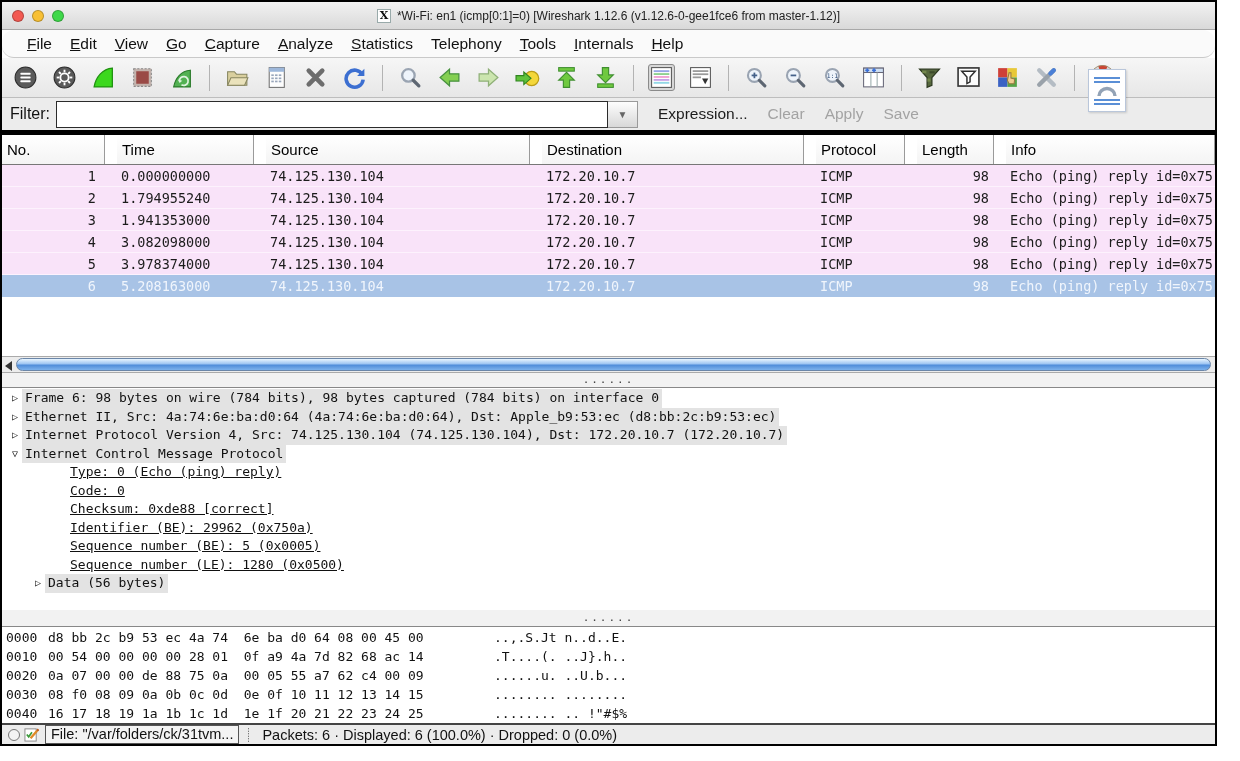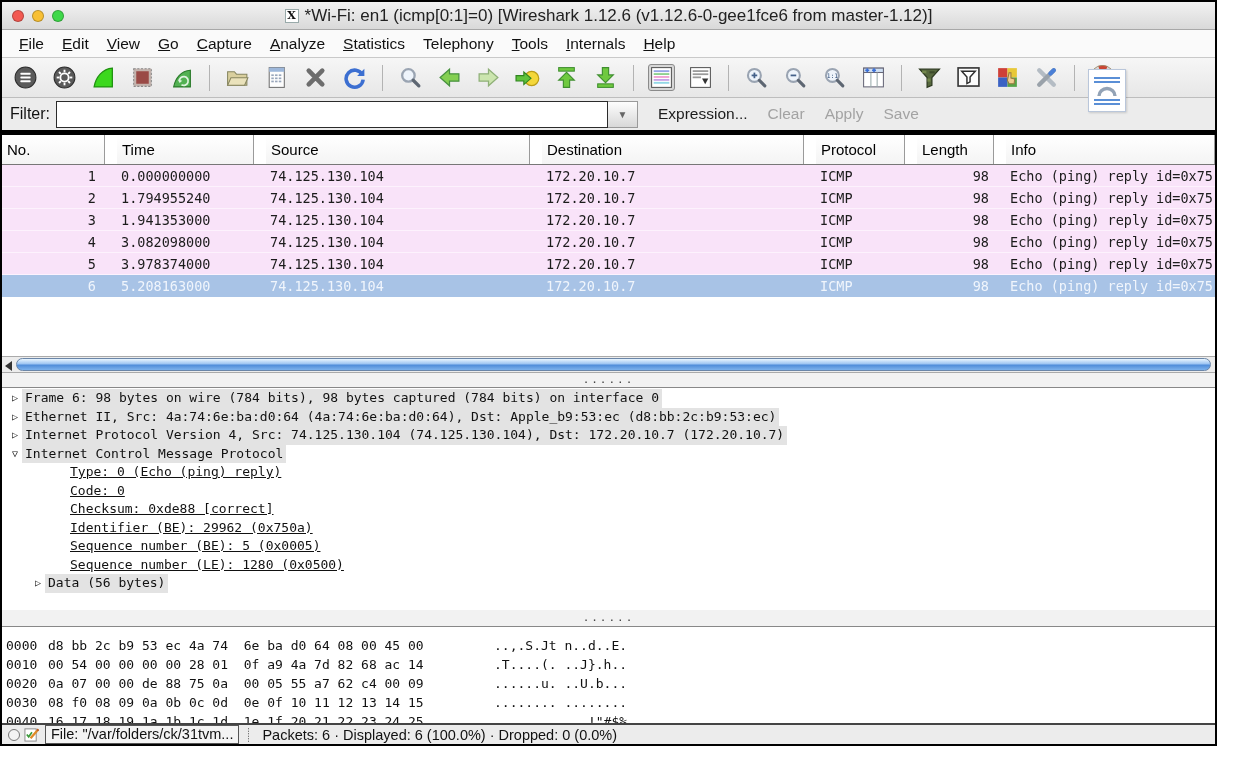--- a/index.html
+++ b/index.html
@@ -11,25 +11,25 @@
   
   .titlebar { height:28px; flex:0 0 28px; background:linear-gradient(#f2f2f2,#d9d9d9);
     border-bottom:1px solid #a8a8a8; display:flex; align-items:center; position:relative; }
   .lights { display:flex; gap:8px; margin-left:10px; }
   .light { width:12px; height:12px; border-radius:50%; border:1px solid rgba(0,0,0,.25); }
   .title-center { position:absolute; left:0; right:0; display:flex; justify-content:center;
     align-items:center; gap:6px; pointer-events:none; }
   .xlogo { width:14px; height:14px; background:#fff; border:1px solid #9aa;
     font:bold 11px "DejaVu Serif", serif; color:#111; display:flex; align-items:center;
     justify-content:center; line-height:1; }
-  .title-text { font-size:17px; color:#222; white-space:nowrap; }
+  .title-text { font-size:12px; color:#222; white-space:nowrap; }
 
   
   .menubar { height:28px; flex:0 0 28px; background:#fafafa; border-bottom:1px solid #c9c9c9;
-    display:flex; align-items:center; padding-left:8px; }
+    display:flex; align-items:center; padding-left:16px;border-radius:12px; }
   .menu-item { font-size:15.5px; color:#111; padding:2px 9px; cursor:default; white-space:nowrap; }
   .menu-item .mn { text-decoration:underline; }
 
   
   .toolbar { height:40px; flex:0 0 40px; background:linear-gradient(#f6f6f6,#e7e7e7);
     border-bottom:1px solid #bdbdbd; display:flex; align-items:center; gap:12px;
     padding-left:10px; position:relative; }
   .tbtn { width:27px; height:27px; display:flex; align-items:center; justify-content:center; }
   .tbtn svg { width:25px; height:25px; }
   .tsep { width:1px; height:26px; background:#b3b3b3; margin:0 2px; flex:0 0 1px; }
@@ -89,21 +89,21 @@
   .dline { height:18.5px; line-height:18.5px; white-space:nowrap; color:#111; display:flex; }
   .dline .arrow { width:14px; text-align:center; font-size:10px; flex:0 0 14px; }
   .dline.lvl0 { padding-left:6px; }
   .dline.lvl1 { padding-left:51px;text-decoration:underline; }
   .dline.lvl0i { padding-left:29px; }
   .dline.band .txt { background:#e3e3e3; padding:0 3px; }
   .dline .txt { padding-left:3px; }
 
   
   .hexpane { flex:1 1 auto; background:#fff; border-top:1px solid #888;
-    font-family:"DejaVu Sans Mono", monospace; font-size:13px; overflow:hidden; padding-top:9px; }
+    font-family:"DejaVu Sans Mono", monospace; font-size:13px; overflow:hidden; padding-top:1px; }
   .hline { height:19px; line-height:19px; display:flex; white-space:pre; color:#111; }
   .hline .off { width:46px; padding-left:4px; flex:0 0 46px; }
   .hline .hex { width:420px; flex:0 0 420px; }
   .hline .asc { padding-left:26px; }
 
   
   .statusbar { height:21px; flex:0 0 21px; background:#ececec; border-top:2px solid #444;
     display:flex; align-items:center; font-size:14.5px; color:#111; padding-left:4px; }
   .expert-circle { width:12px; height:12px; border-radius:50%; background:#f4f4f4;
     border:1.5px solid #777; margin:0 4px 0 2px; flex:0 0 12px; }

